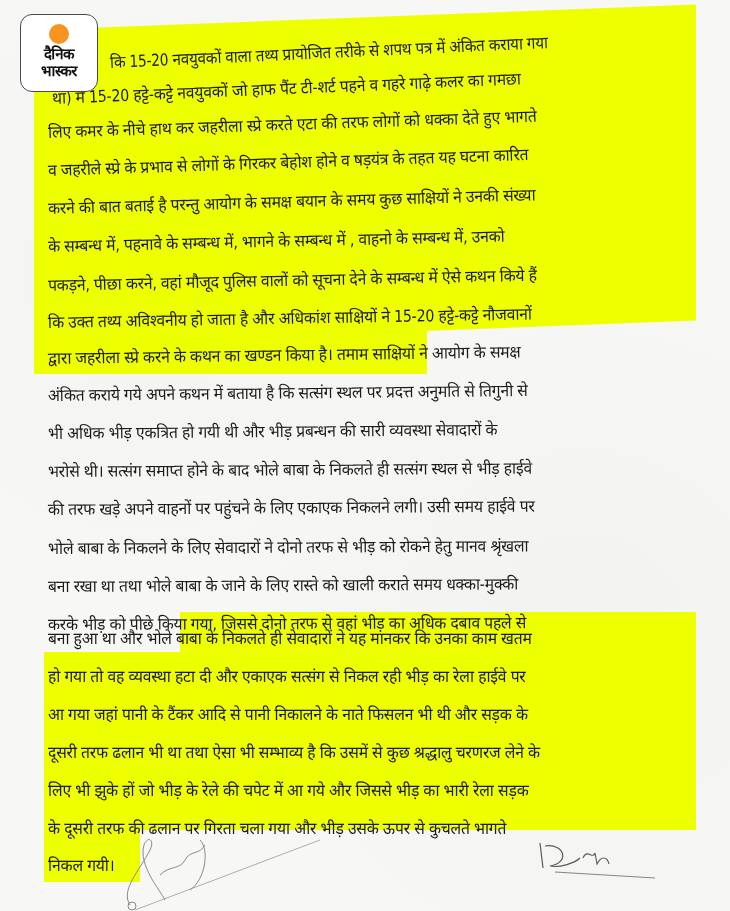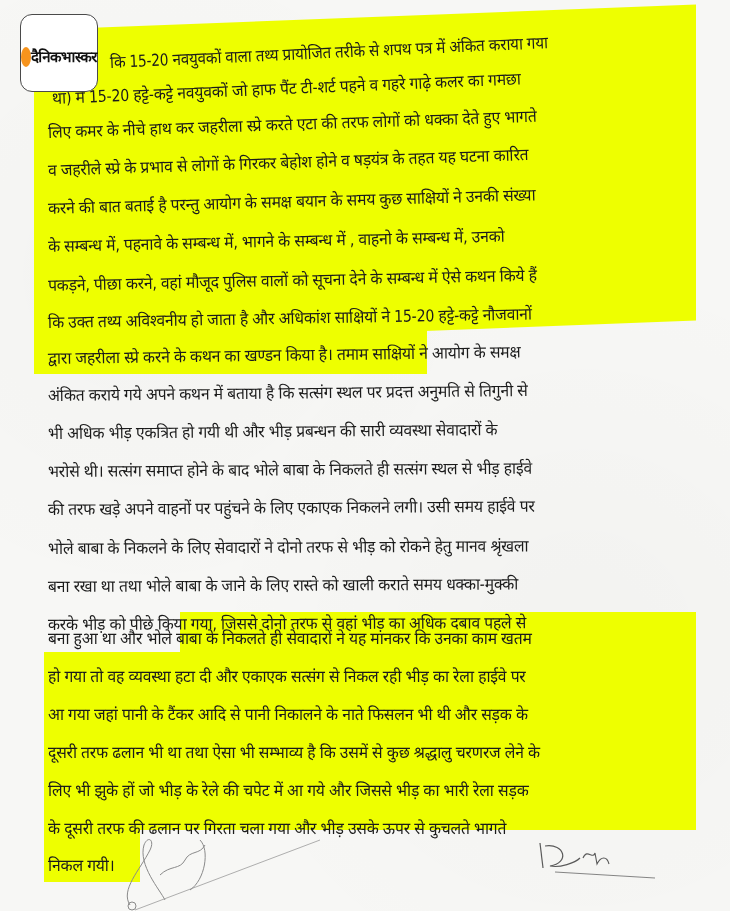--- a/index.html
+++ b/index.html
@@ -53,21 +53,21 @@
 
     
     .logo {
       position: absolute;
       left: 20px; top: 14px;
       width: 78px; height: 78px;
       background: #ffffff;
       border: 1.5px solid #4a4a4a;
       border-radius: 12px;
       display: flex;
-      flex-direction: row;
+      flex-direction: column;
       align-items: center;
       justify-content: flex-start;
       z-index: 5;
       box-sizing: border-box;
       padding-top: 9px;
     }
     .logo .sun {
       width: 20px; height: 20px;
       border-radius: 50%;
       background: #f7941d;

